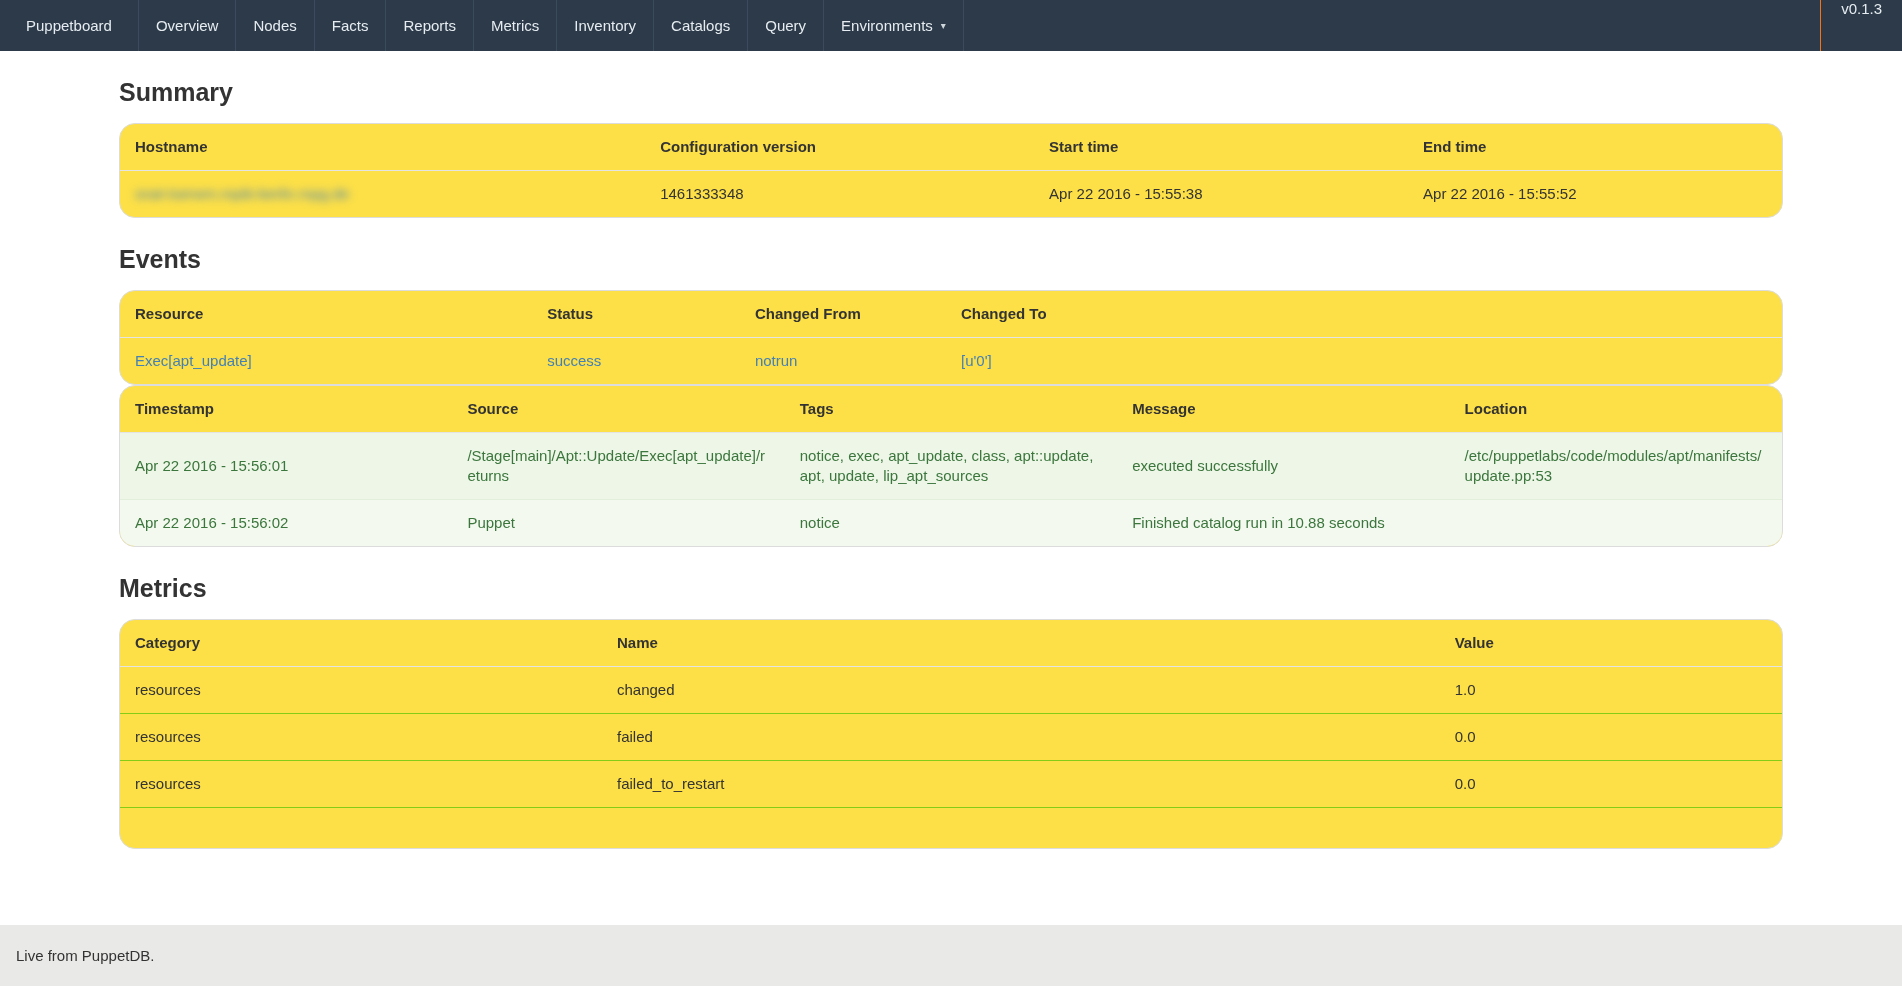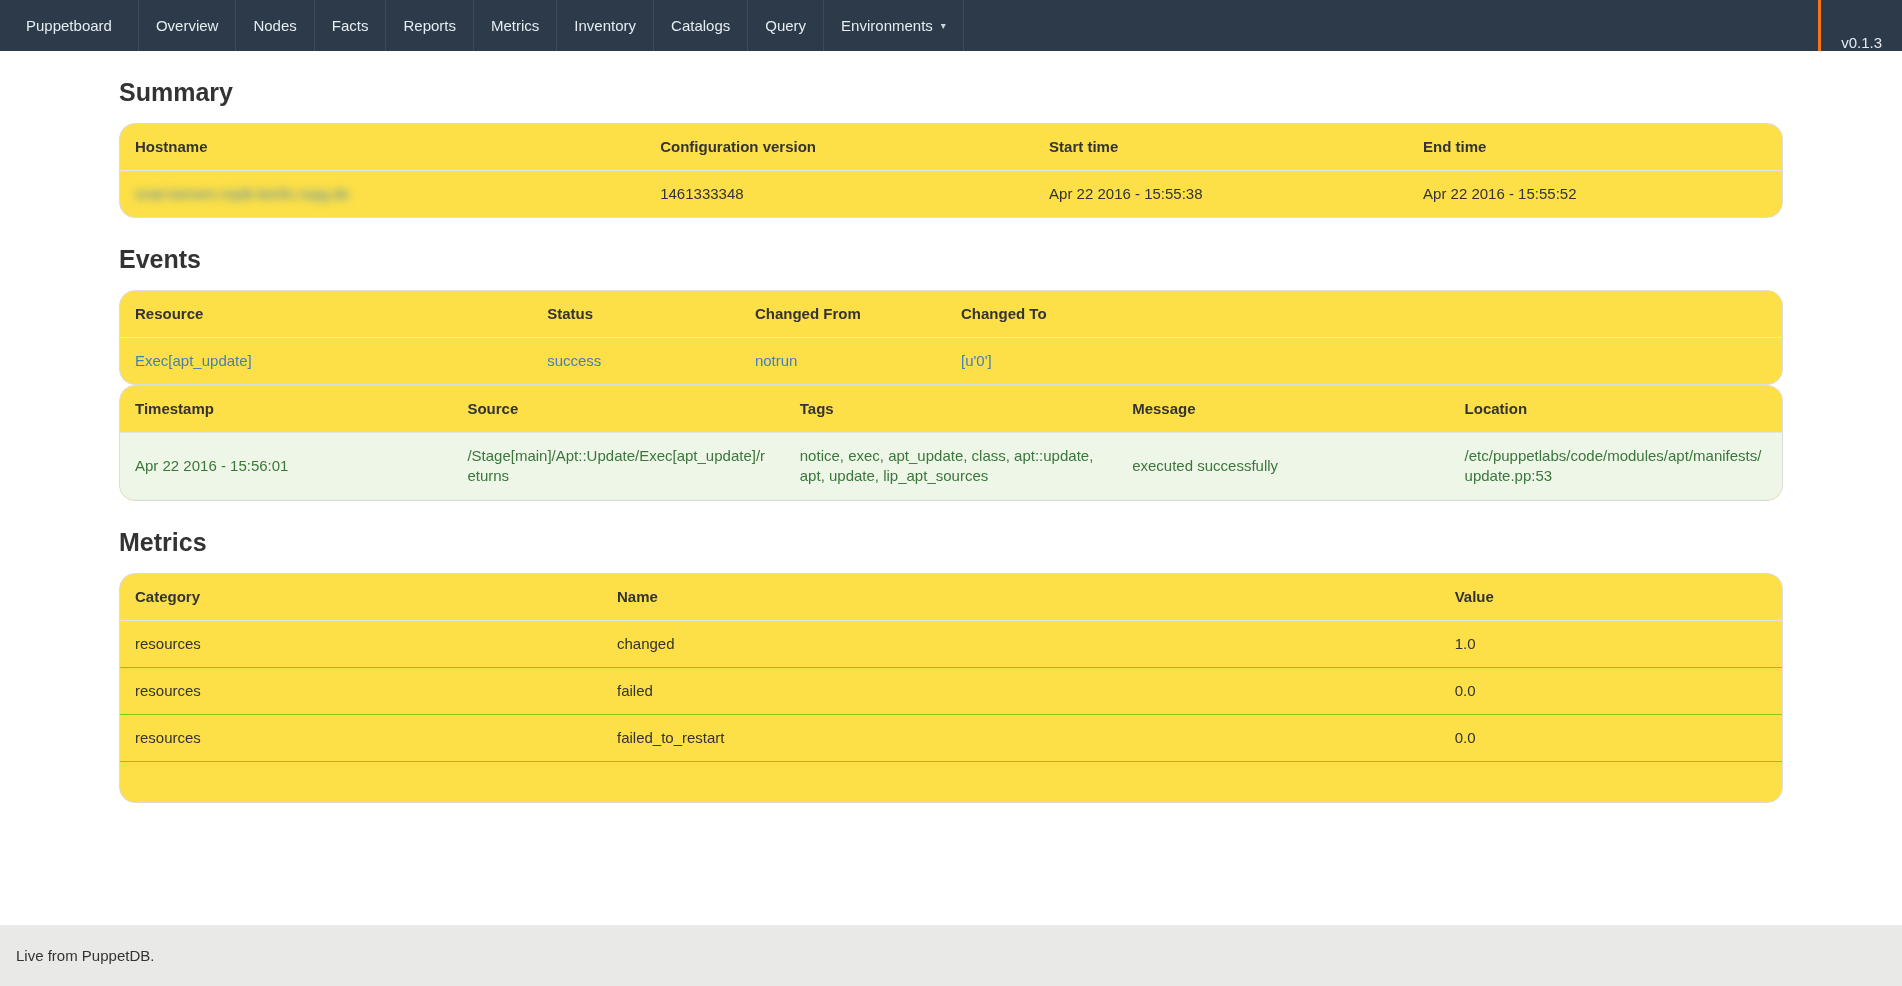--- a/index.html
+++ b/index.html
@@ -17,22 +17,22 @@
   }
   .navbar .nav-item {
     display:flex; align-items:center;
     padding:0 17px;
     border-right:1px solid #3c4b5b;
     color:#e6ecf1; cursor:pointer; white-space:nowrap;
   }
   .navbar .brand { padding:0 26px; }
   .navbar .spacer { flex:1; }
   .navbar .version {
-    display:flex; align-items:flex-end;
-    padding:0 20px; border-left:3px solid #f97316;
+    display:flex; align-items:flex-start;
+    padding:0 20px; border-left:1px solid #f97316;
   }
   .caret-icon { font-size:10px; margin-left:8px; color:#cfd6dc; }
   
   .content { width:1664px; margin:0 auto; }
   h2.section-title { font-size:25px; font-weight:700; color:#333; margin:27px 0 16px; letter-spacing:0; }
   h2.first { }
   .panel {
     border:1px solid #dcdcdc; border-radius:16px; background:#fde047;
     overflow:hidden;
   }
@@ -181,20 +181,27 @@
         </tr>
       </thead>
       <tbody>
         <tr class="log-row-a">
           <td>Apr 22 2016 - 15:56:01</td>
           <td>/Stage[main]/Apt::Update/Exec[apt_update]/returns</td>
           <td>notice, exec, apt_update, class, apt::update, apt, update, lip_apt_sources</td>
           <td>executed successfully</td>
           <td>/etc/puppetlabs/code/modules/apt/manifests/update.pp:53</td>
         </tr>
+        <tr class="log-row-b">
+          <td>Apr 22 2016 - 15:56:02</td>
+          <td>Puppet</td>
+          <td>notice</td>
+          <td>Finished catalog run in 10.88 seconds</td>
+          <td></td>
+        </tr>
       </tbody>
     </table>
   </div>
 
   <h2 class="section-title">Metrics</h2>
   <div class="panel">
     <table>
       <colgroup>
           <col style="width:29%">
           <col style="width:50.4%">

